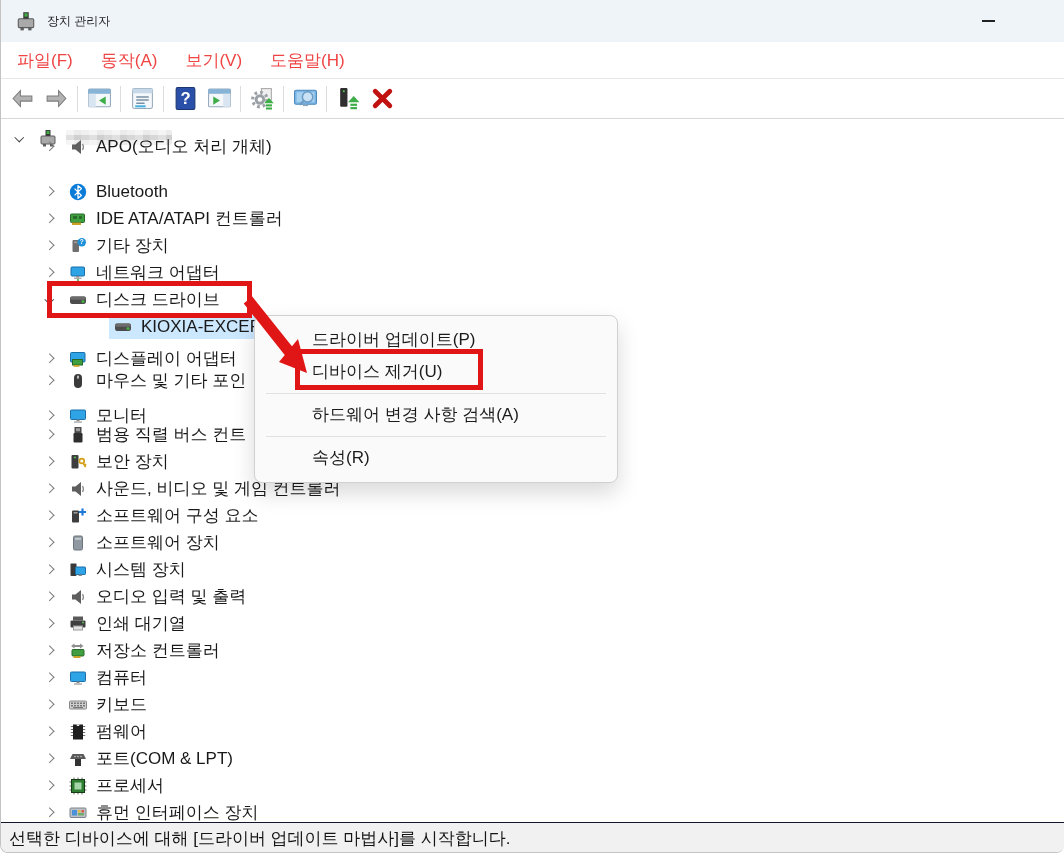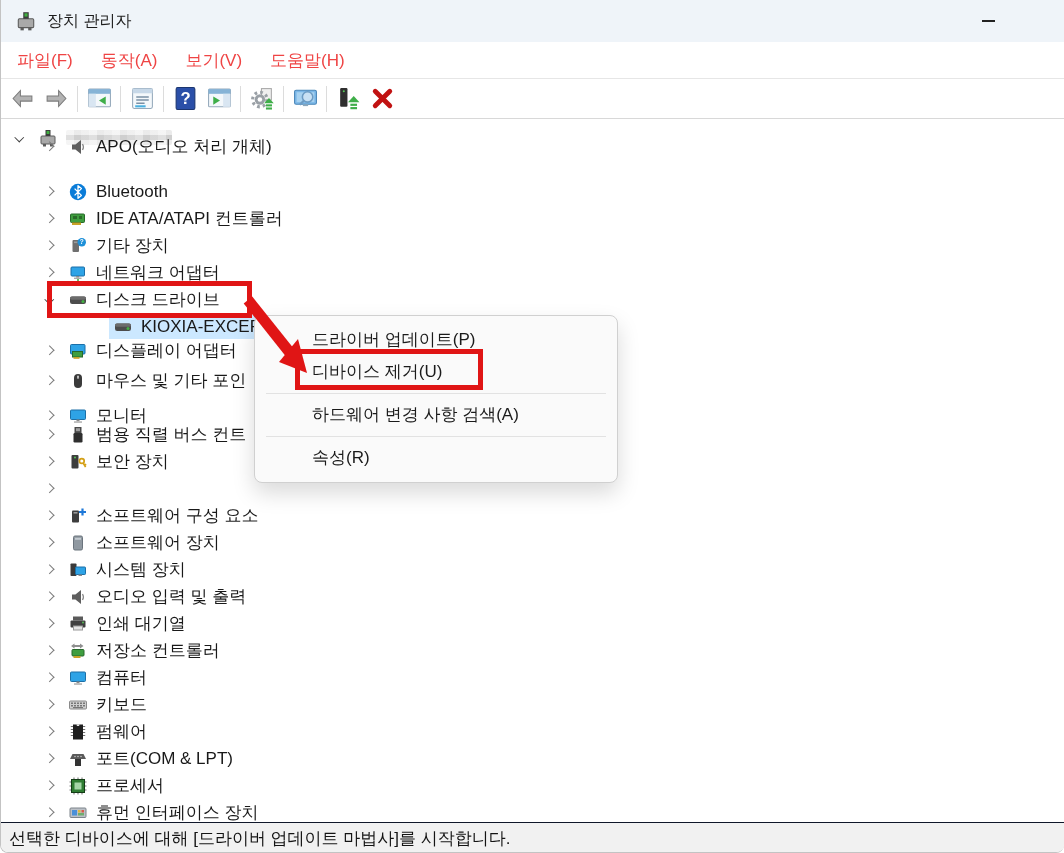--- a/index.html
+++ b/index.html
@@ -5,21 +5,21 @@
   html,body{margin:0;padding:0;background:#fff;}
   .window{
     position:relative;width:1064px;height:853px;overflow:hidden;
     font-family:"Liberation Sans","DejaVu Sans",sans-serif;
     background:#fff;border-left:1px solid #c3c3c3;border-bottom:1px solid #c3c3c3;
     border-radius:0 0 8px 8px;box-sizing:border-box;
   }
   
   .titlebar{position:absolute;left:0;top:0;width:100%;height:42px;background:#eff4f9;display:flex;align-items:center;}
   .titlebar .app-icon{margin-left:14px;width:22px;height:22px;}
-  .titlebar .title{margin-left:10px;font-size:16px;color:#1c1c1c;}
+  .titlebar .title{margin-left:10px;font-size:12px;color:#1c1c1c;}
   .win-btn{position:absolute;top:0;height:42px;display:flex;align-items:center;justify-content:center;}
   .btn-min{left:964px;width:46px;}
   .btn-min .dash{width:13px;height:1.6px;background:#222;}
   .btn-max{left:1046px;width:46px;}
   .btn-max .sq{width:11px;height:11px;border:1.6px solid #222;background:transparent;}
   
   .menubar{position:absolute;left:0;top:42px;width:100%;height:36px;background:#fff;display:flex;align-items:center;border-bottom:1px solid #e6e6e6;}
   .menubar .mi{font-size:17px;color:#ef4444;padding:0 14px;height:100%;display:flex;align-items:center;cursor:default;}
   .menubar .mi:first-child{margin-left:2px;}
   
@@ -410,21 +410,21 @@
           <i></i>
         </span>
       <span class="row-inner sel">
         <svg class="icon20">
             <use href="#i-disk"></use>
           </svg>
         <span class="lab">KIOXIA-EXCERIA</span>
 
       </span>
     </div>
-      <div class="tree-row lvl1" style="top: 218px;">
+      <div class="tree-row lvl1" style="top: 226px;">
       <span class="chev right">
           <i></i>
         </span>
       <span class="row-inner">
         <svg class="icon20">
             <use href="#i-display"></use>
           </svg>
         <span class="lab">디스플레이 어댑터</span>
 
       </span>
@@ -474,20 +474,27 @@
             <use href="#i-security"></use>
           </svg>
         <span class="lab">보안 장치</span>
 
       </span>
     </div>
       <div class="tree-row lvl1" style="top: 356px;">
       <span class="chev right">
           <i></i>
         </span>
+      <span class="row-inner">
+        <svg class="icon20">
+            <use href="#i-speaker"></use>
+          </svg>
+        <span class="lab">사운드, 비디오 및 게임 컨트롤러</span>
+
+      </span>
     </div>
       <div class="tree-row lvl1" style="top: 383px;">
       <span class="chev right">
           <i></i>
         </span>
       <span class="row-inner">
         <svg class="icon20">
             <use href="#i-software-comp"></use>
           </svg>
         <span class="lab">소프트웨어 구성 요소</span>

